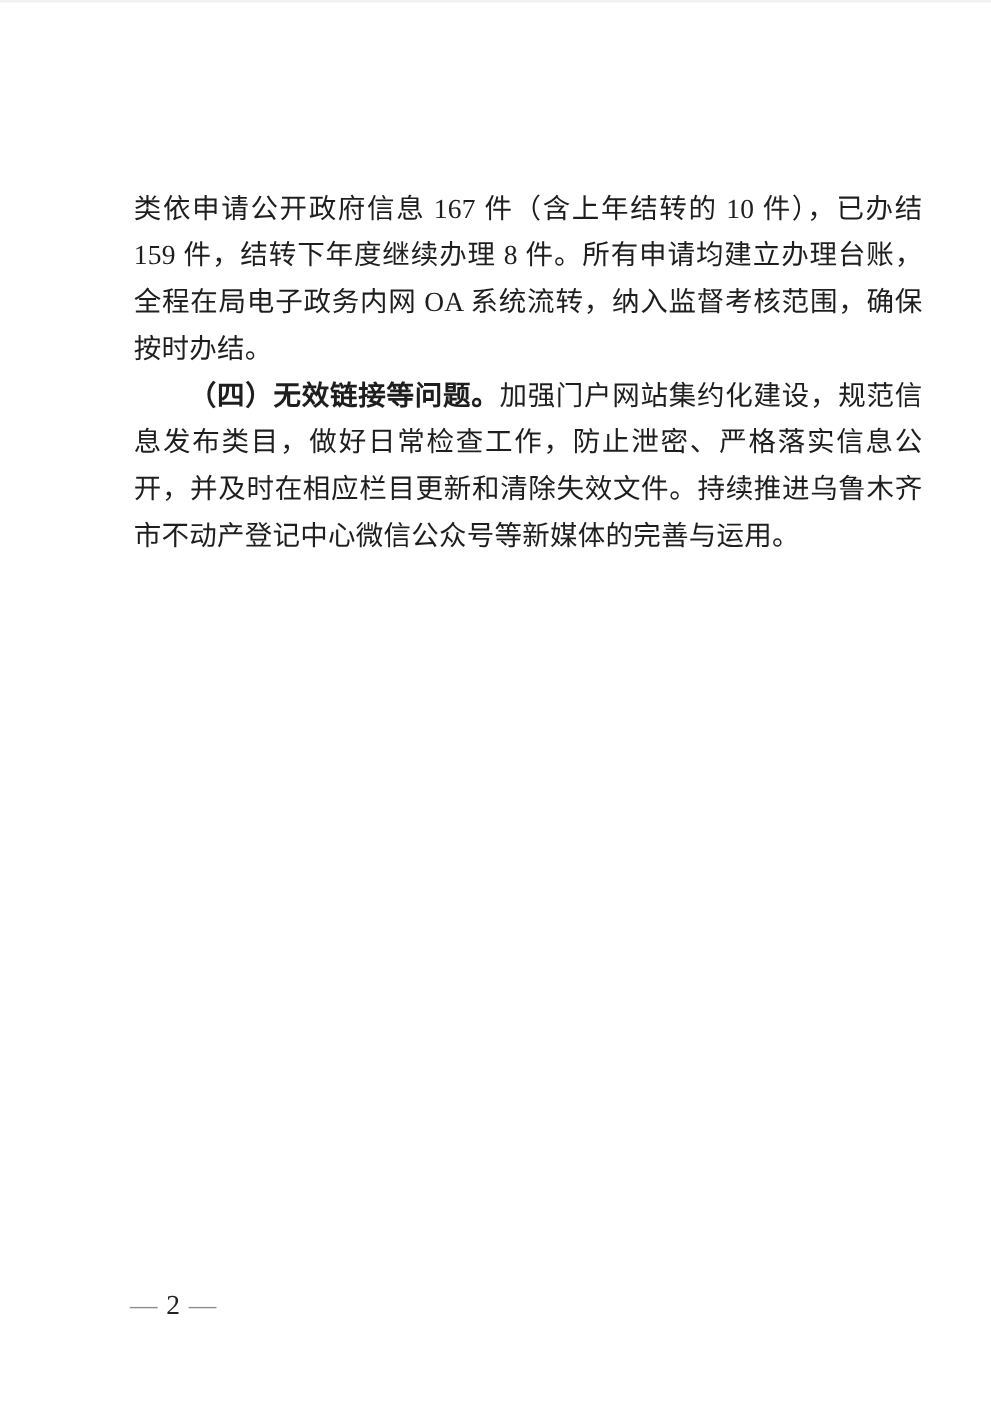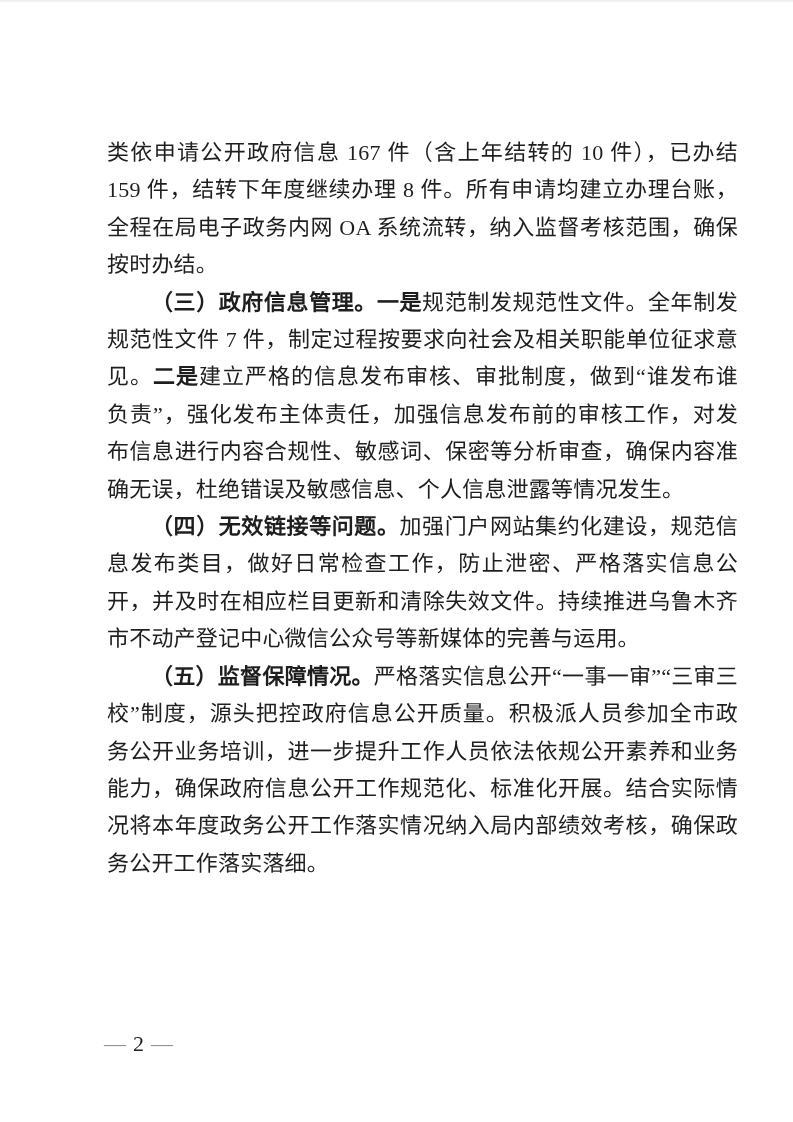--- a/index.html
+++ b/index.html
@@ -14,21 +14,21 @@
     background: #ffffff;
     overflow: hidden;
     font-family: "Liberation Serif", serif;
     color: #1e1e1e;
     box-sizing: border-box;
     border-top: 2px solid #f1f1f1;
   }
   .content {
     position: absolute;
     left: 107px;
-    top: 132px;
+    top: 146px;
     width: 631px;
     font-size: 22px;
     line-height: 37.4px;
     text-align: justify;
     text-align-last: left;
     letter-spacing: 0.2px;
   }
   p.para {
     margin: 0;
     padding: 0;
@@ -55,22 +55,20 @@
     padding: 0 7px;
   }
 </style>
 </head>
 <body>
 
 <div class="page">
 
   <div class="content" id="document-body">
       <p class="para"><span class="seg">类依申请公开政府信息 167 件（含上年结转的 10 件），已办结 159 件，结转下年度继续办理 8 件。所有申请均建立办理台账，全程在局电子政务内网 OA 系统流转，纳入监督考核范围，确保按时办结。</span></p>
-      <p class="para indent"><span class="seg seg-bold">（三）政府信息管理。</span><span class="seg seg-bold">一是</span><span class="seg">规范制发规范性文件。全年制发规范性文件 7 件，制定过程按要求向社会及相关职能单位征求意见。</span><span class="seg seg-bold">二是</span><span class="seg">建立严格的信息发布审核、审批制度，做到“谁发布谁负责”，强化发布主体责任，加强信息发布前的审核工作，对发布信息进行内容合规性、敏感词、保密等分析审查，确保内容准确无误，杜绝错误及敏感信息、个人信息泄露等情况发生。</span></p>
       <p class="para indent"><span class="seg seg-bold">（四）无效链接等问题。</span><span class="seg">加强门户网站集约化建设，规范信息发布类目，做好日常检查工作，防止泄密、严格落实信息公开，并及时在相应栏目更新和清除失效文件。持续推进乌鲁木齐市不动产登记中心微信公众号等新媒体的完善与运用。</span></p>
-      <p class="para indent"><span class="seg seg-bold">（五）监督保障情况。</span><span class="seg">严格落实信息公开“一事一审”“三审三校”制度，源头把控政府信息公开质量。积极派人员参加全市政务公开业务培训，进一步提升工作人员依法依规公开素养和业务能力，确保政府信息公开工作规范化、标准化开展。结合实际情况将本年度政务公开工作落实情况纳入局内部绩效考核，确保政务公开工作落实落细。</span></p>
     </div>
 
   <div class="page-footer">
     <span class="dash">—</span><span class="num">2</span><span class="dash">—</span>
   </div>
 
 </div>
 
 </body></html>

